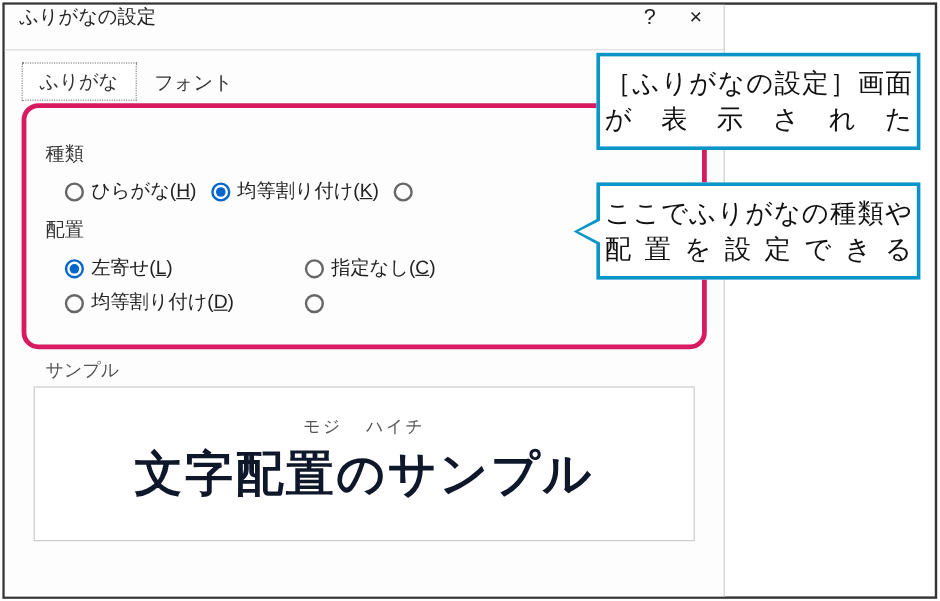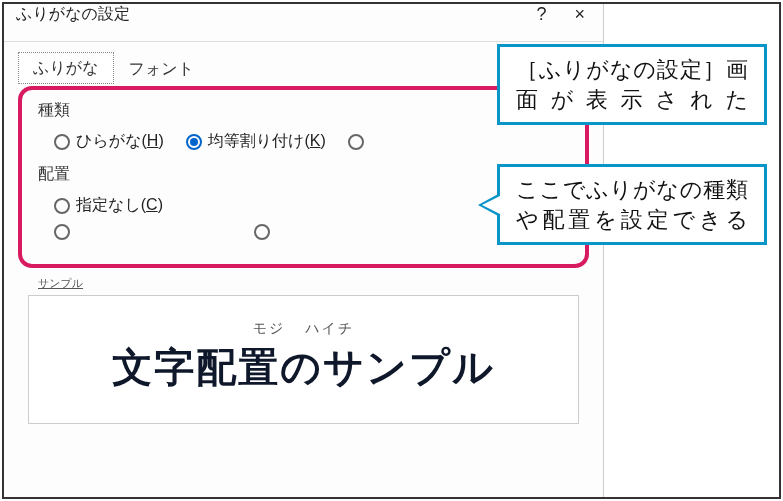--- a/index.html
+++ b/index.html
@@ -59,30 +59,30 @@
       cursor: pointer;
     }
     .tab.active {
       border: 1px dotted #888;
       background: #fff;
     }
     .highlight-box {
       border: 4px solid #d81b60;
       border-radius: 14px;
       margin: 2px 14px 8px 14px;
-      padding: 6px 16px 16px 16px;
+      padding: 24px 16px 16px 16px;
     }
     .group-label {
       font-size: 16px;
       color: #333;
       margin: 4px 0 10px 0;
     }
     .radio-row {
       display: flex;
-      gap: 22px;
+      gap: 12px;
       padding-left: 16px;
       margin-bottom: 12px;
     }
     .radio-row2 {
       display: flex;
       gap: 40px;
       padding-left: 16px;
       margin-bottom: 8px;
     }
     .radio-item {
@@ -112,24 +112,23 @@
       width: 8px;
       height: 8px;
       background: #0066cc;
       border-radius: 50%;
     }
     .underline { text-decoration: underline; }
     .sample-box {
       margin: 8px 24px 0 24px;
     }
     .sample-label {
-      font-size: 11px;
+      font-size: 15px;
       color: #555;
       padding-left: 10px;
-      text-decoration: underline;
     }
     .sample-inner {
       border: 1px solid #ccc;
       background: #fff;
       margin-top: 4px;
       padding: 24px 0 28px 0;
       text-align: center;
       position: relative;
     }
     .ruby-row {
@@ -145,28 +144,28 @@
       color: #0f172a;
       margin-top: 2px;
       letter-spacing: 2px;
       font-weight: bold;
     }
     .callout {
       position: absolute;
       right: 12px;
       background: #fff;
       border: 3px solid #0a95c9;
-      padding: 8px 16px;
+      padding: 8px 4px;
       font-size: 22px;
       color: #111;
       line-height: 1.35;
       width: 270px;
     }
     .callout1 { top: 40px; }
-    .callout2 { top: 160px; }
+    .callout2 { top: 148px; }
     .callout-pointer {
       position: absolute;
       left: -22px;
       top: 50%;
       transform: translateY(-50%);
       width: 0; height: 0;
       border-top: 12px solid transparent;
       border-bottom: 12px solid transparent;
       border-right: 22px solid #0a95c9;
     }
@@ -209,28 +208,33 @@
           <span class="radio checked"></span>
           <span><span>均等割り付け(</span><span class="underline">K</span><span>)</span></span>
         </div>
         <div class="radio-item">
           <span class="radio"></span>
         </div>
       </div>
 
       <div class="group-label">配置</div>
       <div class="radio-row2">
+        <div class="radio-item" style="width:160px">
+          <span class="radio checked"></span>
+          <span><span>左寄せ(</span><span class="underline">L</span><span>)</span></span>
+        </div>
         <div class="radio-item">
           <span class="radio"></span>
           <span><span>指定なし(</span><span class="underline">C</span><span>)</span></span>
         </div>
       </div>
       <div class="radio-row2">
         <div class="radio-item" style="width:160px">
           <span class="radio"></span>
+          <span><span>均等割り付け(</span><span class="underline">D</span><span>)</span></span>
         </div>
         <div class="radio-item">
           <span class="radio"></span>
         </div>
       </div>
     </div>
 
     <div class="sample-box">
       <div class="sample-label">サンプル</div>
       <div class="sample-inner">

